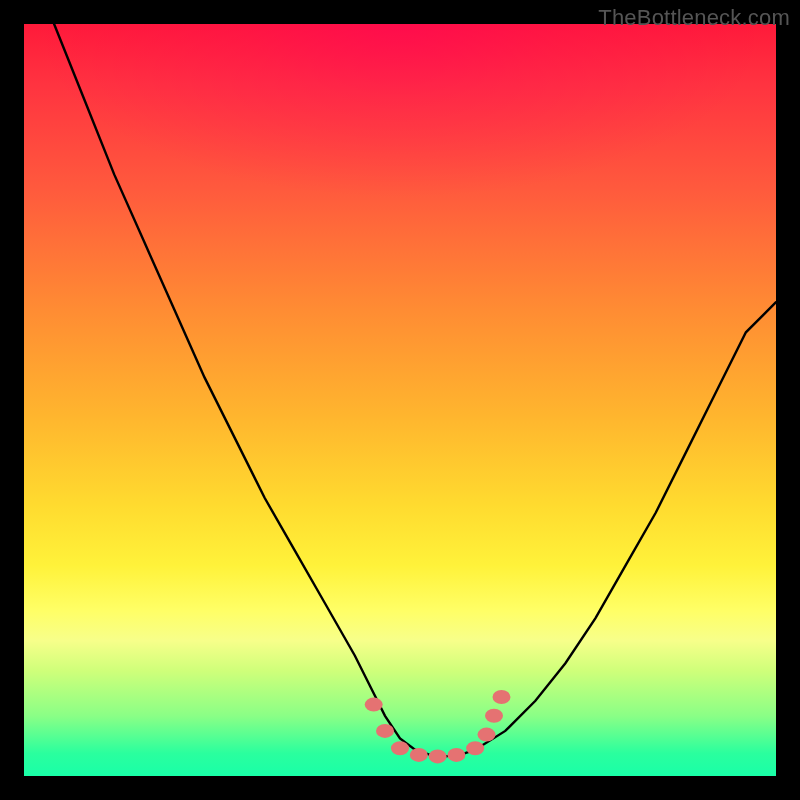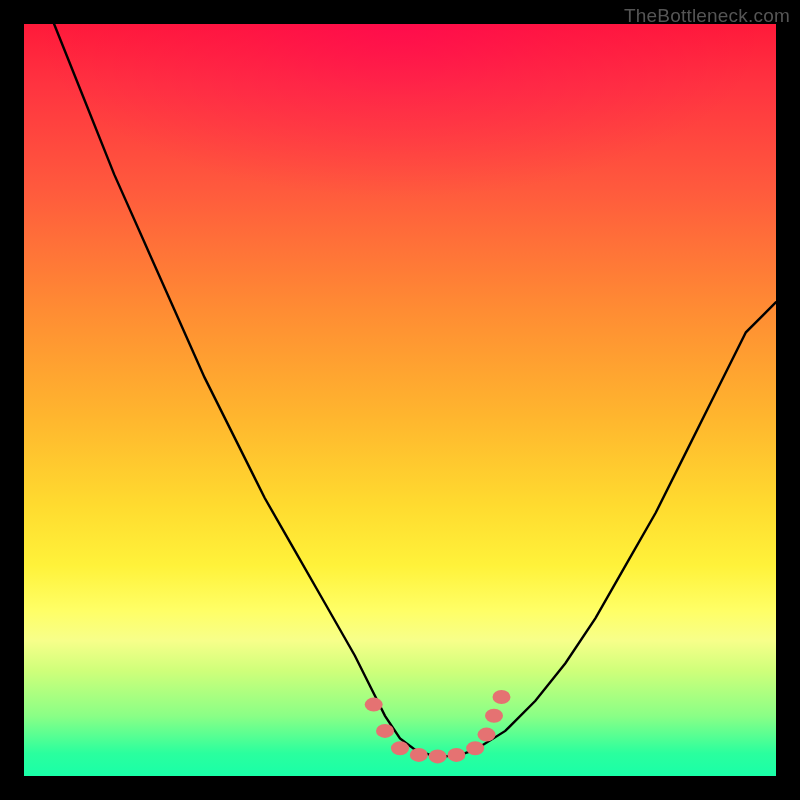--- a/index.html
+++ b/index.html
@@ -56,21 +56,21 @@
       rgba(255, 0, 90, 0.25) 30%,
       rgba(255, 0, 90, 0.0) 70%
     );
     pointer-events: none;
   }
   .watermark {
     position: absolute;
     top: 5px;
     right: 10px;
     color: #555;
-    font-size: 19px;
+    font-size: 22px;
     font-weight: 500;
     letter-spacing: 0.2px;
     user-select: none;
   }
   svg.curve {
     position: absolute;
     left: 0;
     top: 0;
     width: 100%;
     height: 100%;

